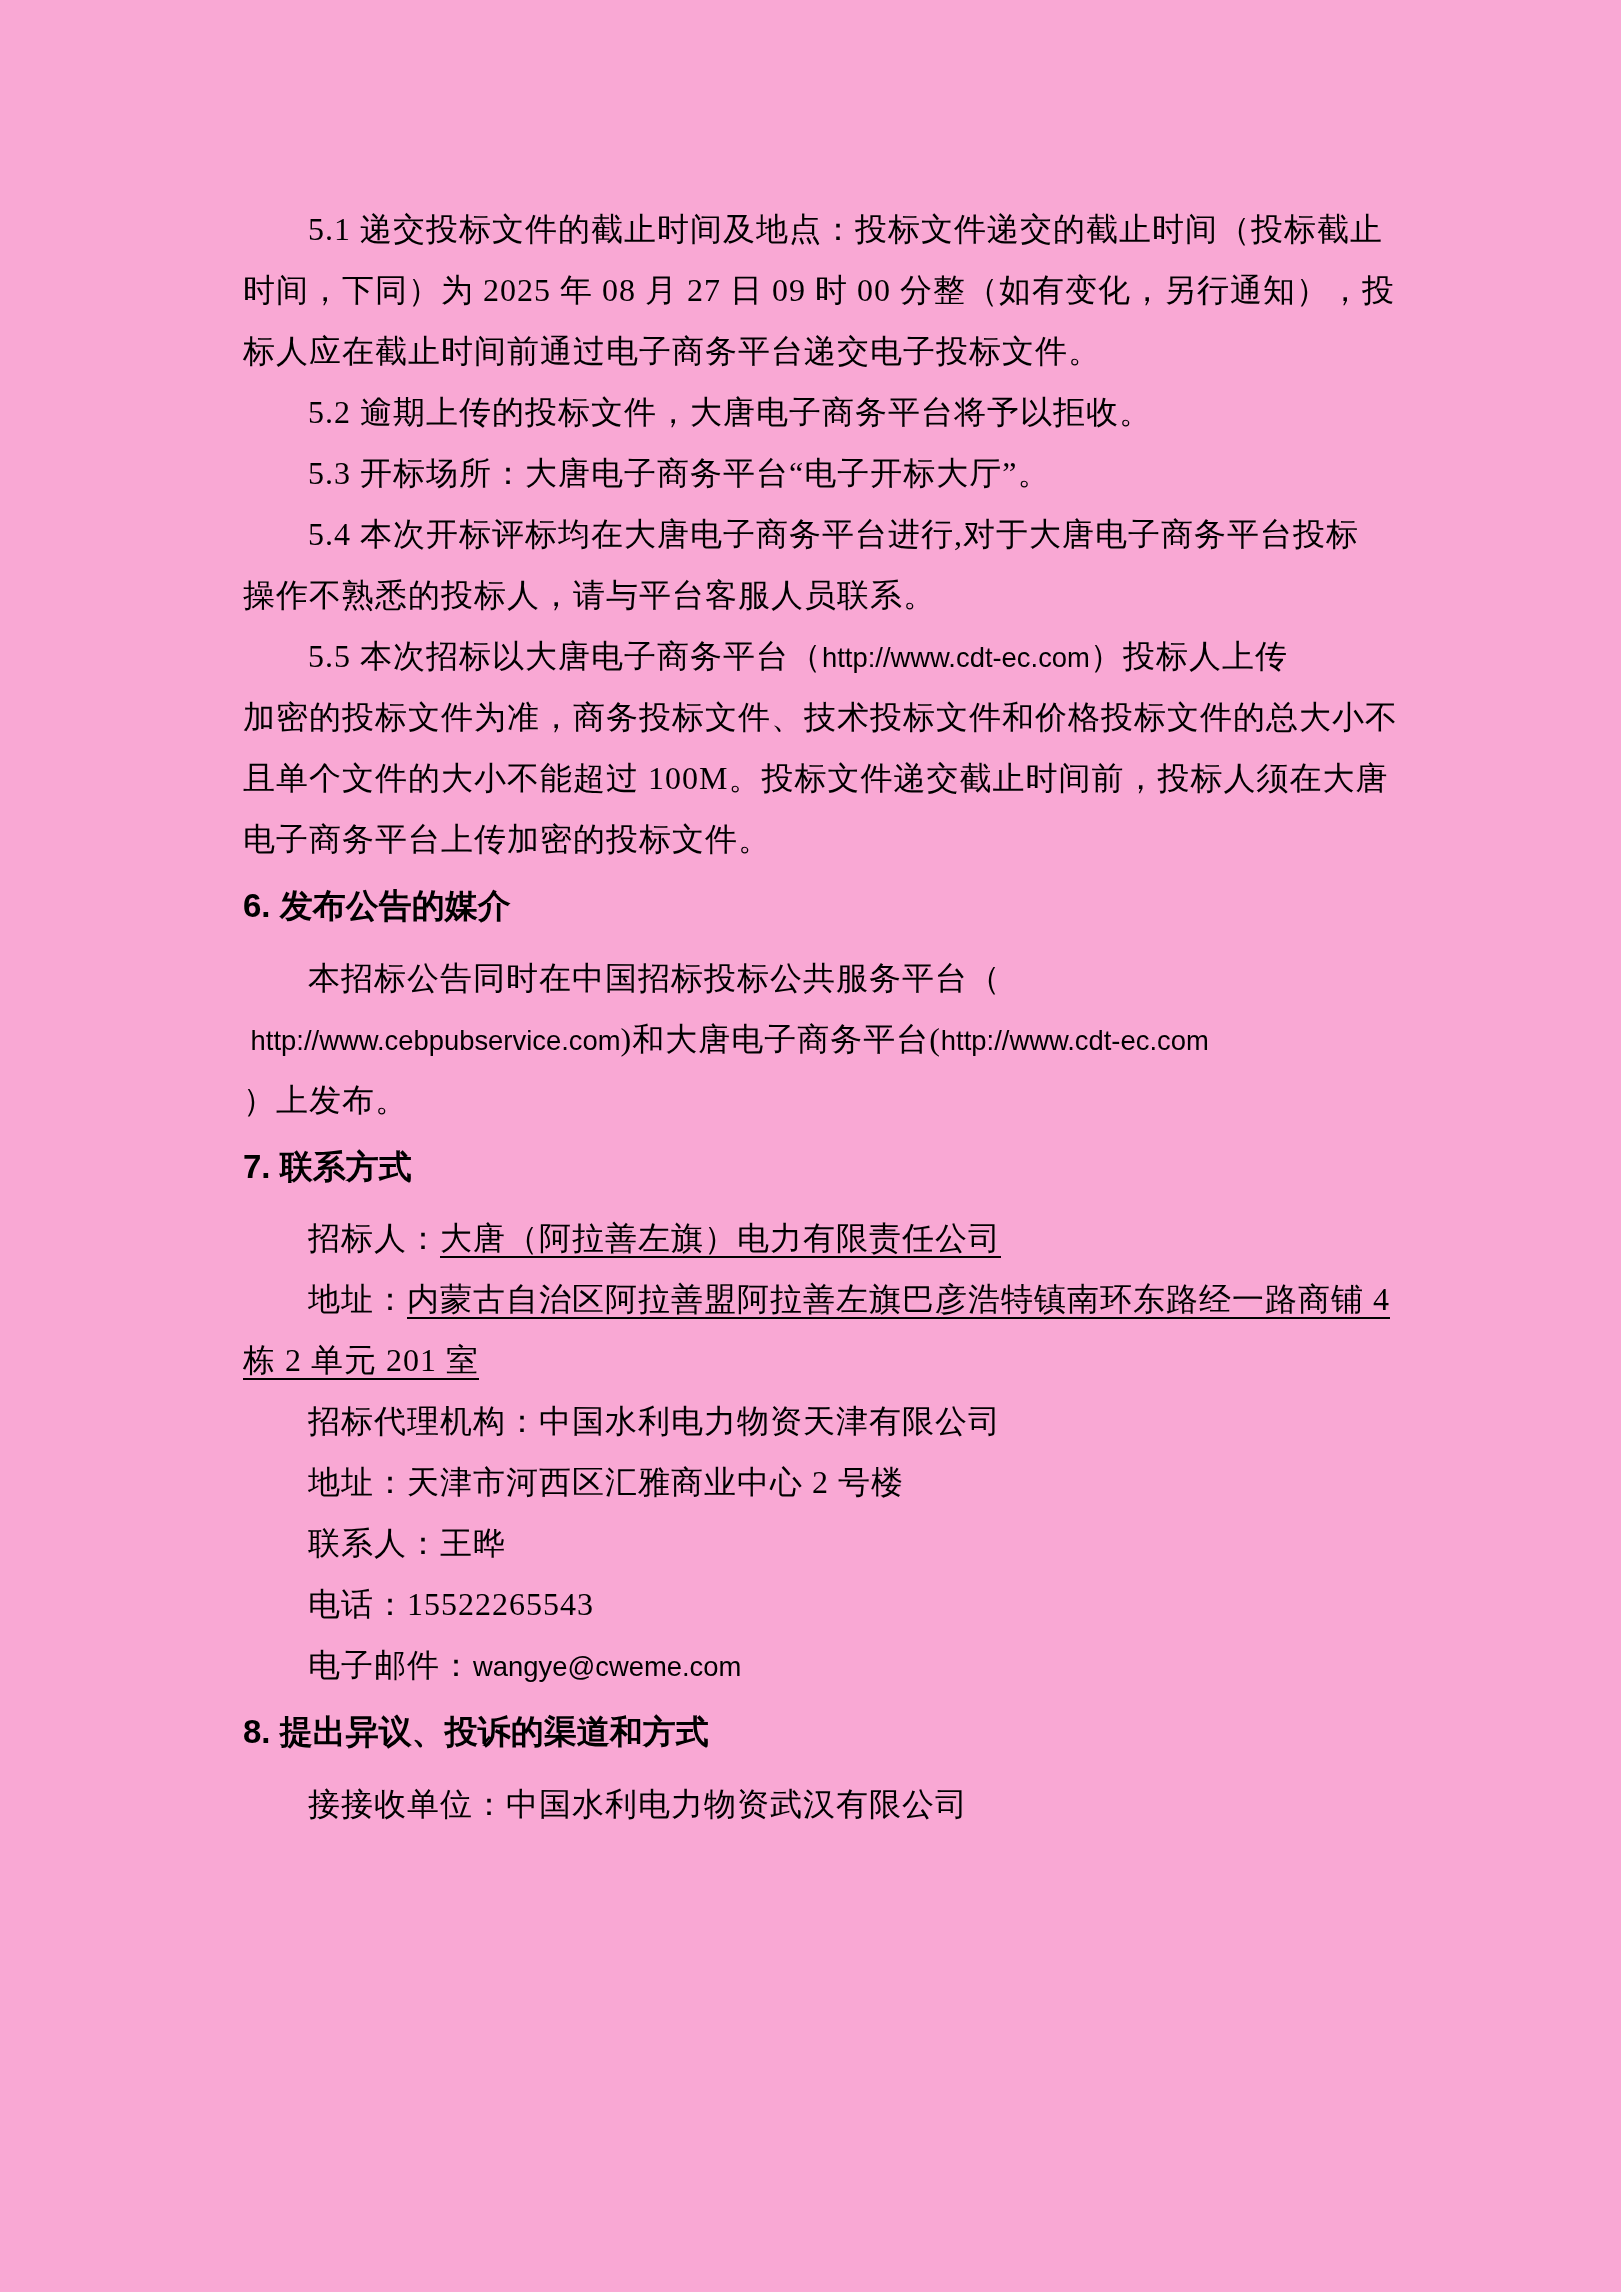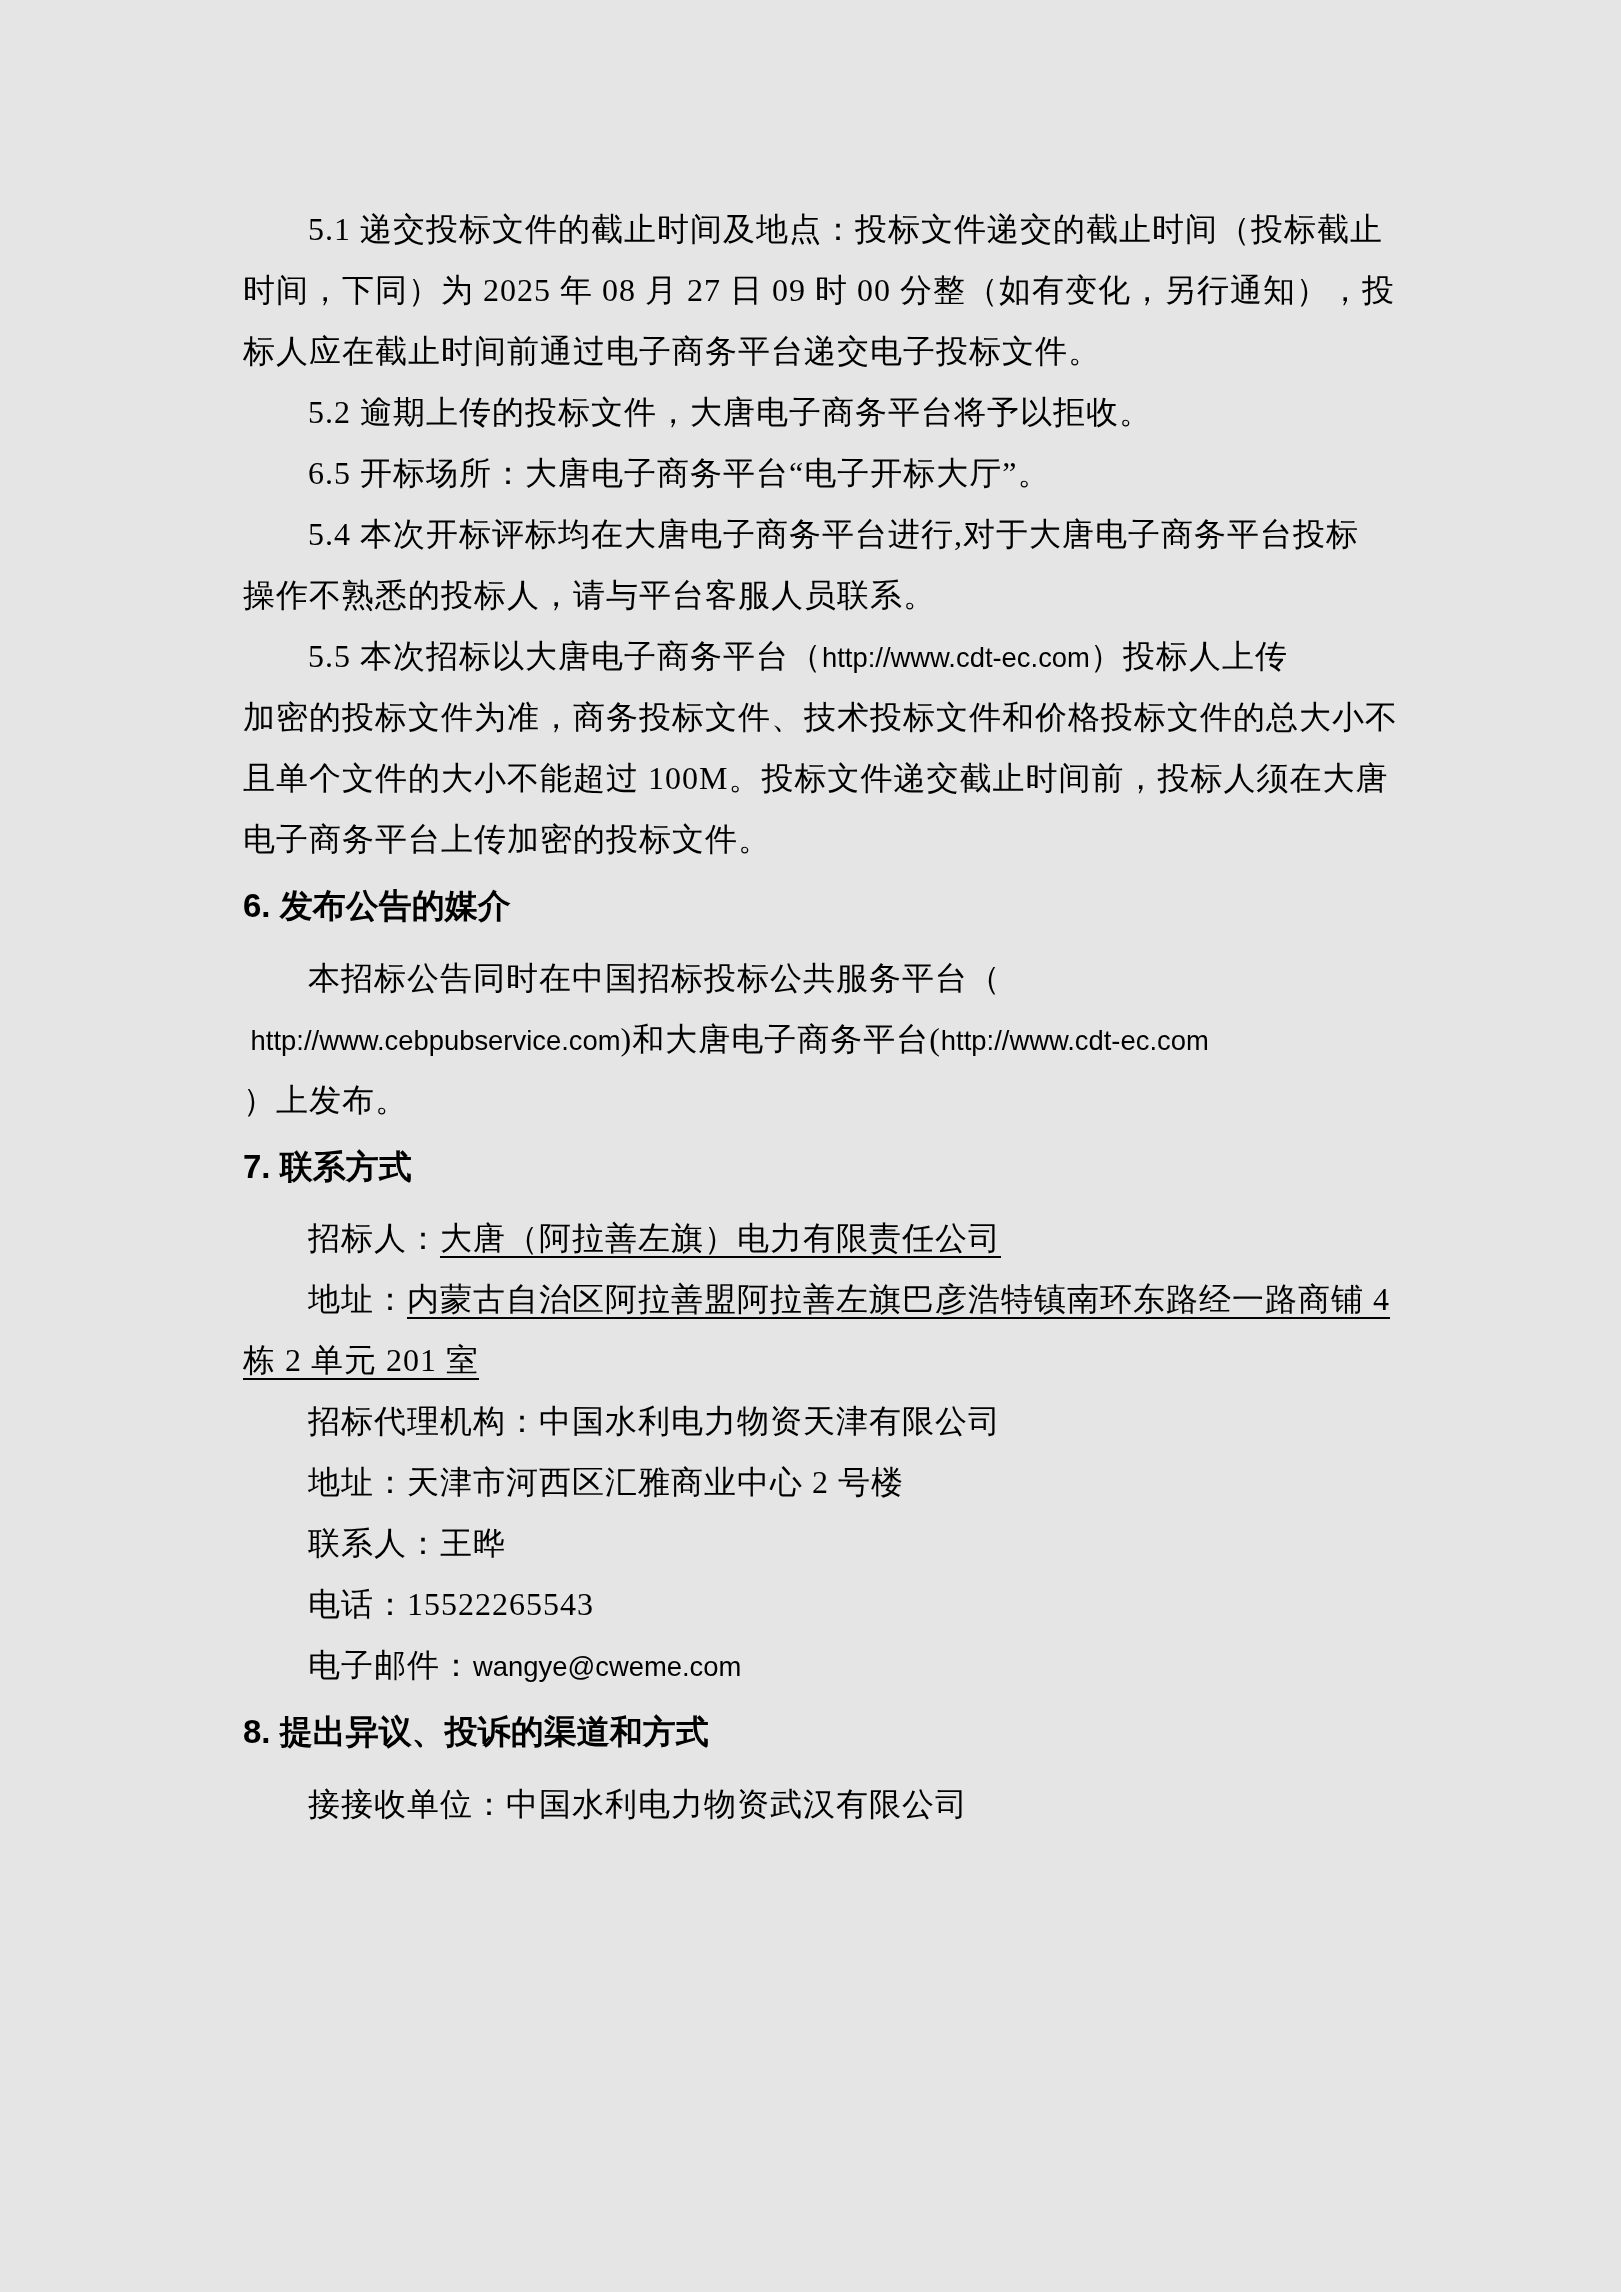--- a/index.html
+++ b/index.html
@@ -4,21 +4,21 @@
 <style>
   html, body {
     margin: 0;
     padding: 0;
     background: #ffffff;
   }
   .page {
     position: relative;
     width: 1621px;
     height: 2293px;
-    background: #e5e5e5;
+    background: #f9a8d4;
     color: #000000;
     font-family: "Liberation Serif", serif;
     overflow: hidden;
   }
   .content {
     position: absolute;
     left: 243px;
     top: 199px;
     width: 1147px;
   }
@@ -56,21 +56,21 @@
 
 <div class="page">
   <div class="content">
 
     <div class="line ind"><span class="n">5.1 递交投标文件的截止时间及地点：投标文件递交的截止时间（投标截止</span></div>
     <div class="line"><span class="n">时间，下同）为 2025 年 08 月 27 日 09 时 00 分整（如有变化，另行通知），投</span></div>
     <div class="line"><span class="n">标人应在截止时间前通过电子商务平台递交电子投标文件。</span></div>
 
     <div class="line ind"><span class="n">5.2 逾期上传的投标文件，大唐电子商务平台将予以拒收。</span></div>
 
-    <div class="line ind"><span class="n">6.5 开标场所：大唐电子商务平台“电子开标大厅”。</span></div>
+    <div class="line ind"><span class="n">5.3 开标场所：大唐电子商务平台“电子开标大厅”。</span></div>
 
     <div class="line ind"><span class="n">5.4 本次开标评标均在大唐电子商务平台进行,对于大唐电子商务平台投标</span></div>
     <div class="line"><span class="n">操作不熟悉的投标人，请与平台客服人员联系。</span></div>
 
     <div class="line ind"><span class="n">5.5 本次招标以大唐电子商务平台（</span><span class="m">http://www.cdt-ec.com</span><span class="n">）投标人上传</span></div>
     <div class="line"><span class="n">加密的投标文件为准，商务投标文件、技术投标文件和价格投标文件的总大小不</span></div>
     <div class="line"><span class="n">且单个文件的大小不能超过 100M。投标文件递交截止时间前，投标人须在大唐</span></div>
     <div class="line"><span class="n">电子商务平台上传加密的投标文件。</span></div>
 
     <div class="line head"><span class="n">6. 发布公告的媒介</span></div>

